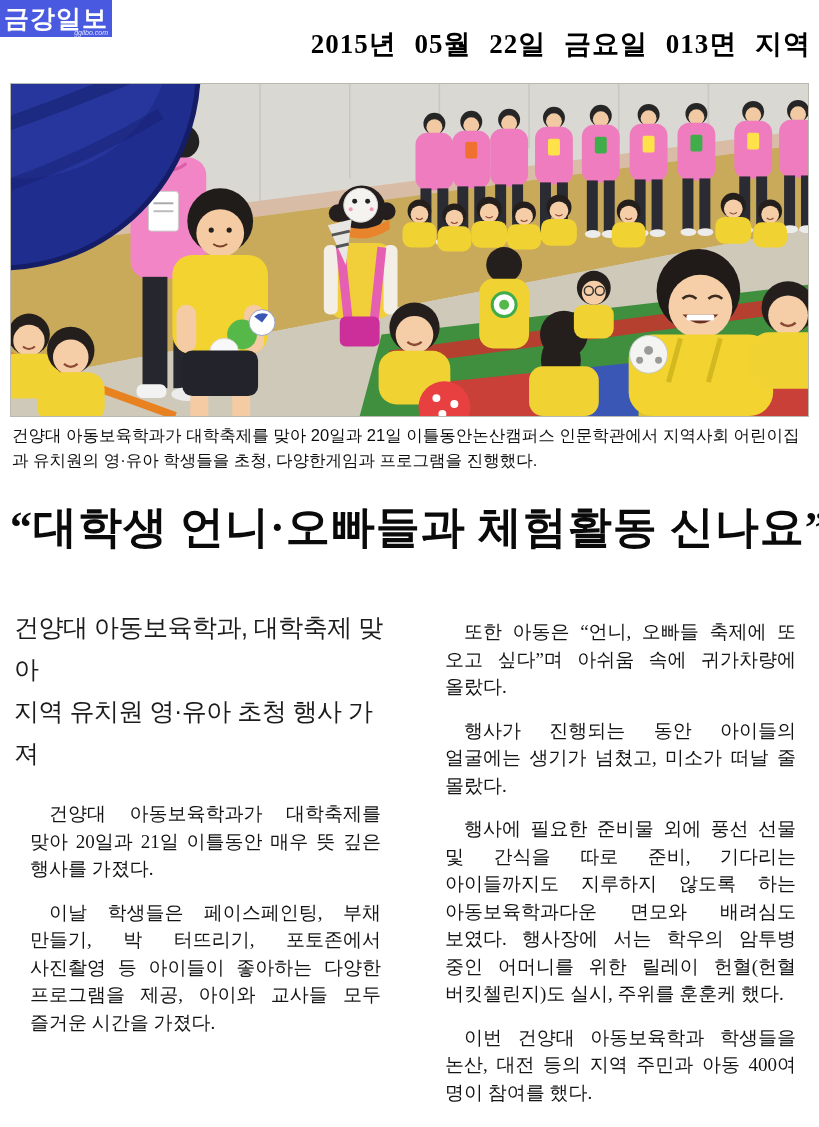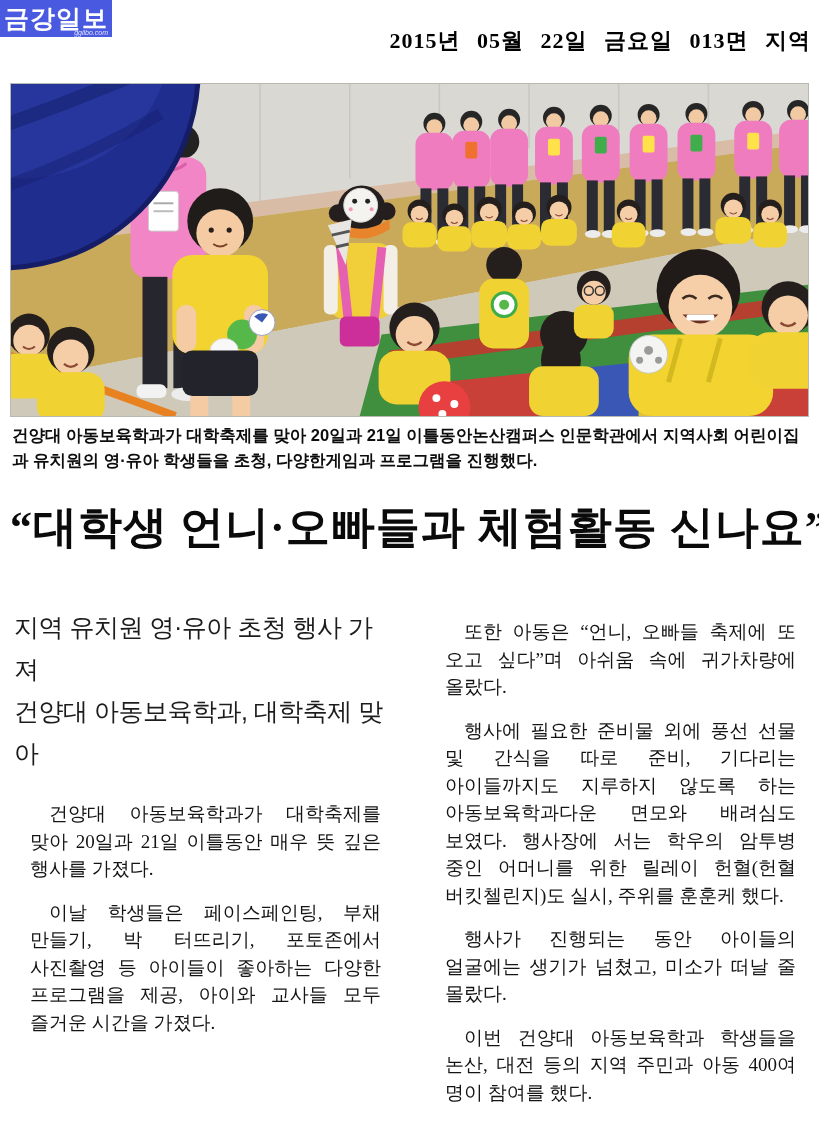--- a/index.html
+++ b/index.html
@@ -14,32 +14,32 @@
   }
   .logo-text{
     color:#fff;font-family:"Liberation Sans", sans-serif;font-weight:bold;
     font-size:25px;letter-spacing:1px;line-height:1;
   }
   .logo-sub{
     position:absolute;right:4px;bottom:1px;color:#dfe4ff;font-size:7px;
     font-style:italic;font-family:"Liberation Sans", sans-serif;
   }
   .dateline{
-    position:absolute;right:8px;top:26px;font-size:22px;font-weight:bold;
+    position:absolute;right:8px;top:26px;font-size:27px;font-weight:bold;
     font-family:"Liberation Serif", serif;word-spacing:10px;letter-spacing:1px;color:#000;
   }
   
   .photo-frame{
     position:absolute;left:10px;top:83px;width:799px;height:334px;
     border:1px solid #b9b9b2;box-sizing:border-box;background:#d9d8d3;overflow:hidden;
   }
   .photo-frame svg{display:block;width:100%;height:100%;}
   .caption{
     position:absolute;left:12px;top:423px;width:798px;
-    font-family:"Liberation Sans", sans-serif;font-weight:bold;
+    font-family:"Liberation Sans", sans-serif;font-weight:normal;
     font-size:16.5px;line-height:1.5;color:#0d0d0d;
   }
   
   .headline{
     position:absolute;left:10px;top:498px;width:802px;
     font-family:"Liberation Serif", serif;font-weight:700;
     font-size:44px;letter-spacing:1px;color:#0a0a0a;white-space:nowrap;
   }
   
   .columns{
@@ -245,29 +245,29 @@
     </svg>
   </div>
 
   <div class="caption">건양대 아동보육학과가 대학축제를 맞아 20일과 21일 이틀동안논산캠퍼스 인문학관에서 지역사회 어린이집과 유치원의 영·유아 학생들을 초청, 다양한게임과 프로그램을 진행했다.</div>
 
   <h1 class="headline" style="margin:0;text-align:center;">“대학생 언니·오빠들과 체험활동 신나요”</h1>
 
   <div class="columns">
     <div class="col">
       <div class="subhead">
+        <div>건양대 아동보육학과, 대학축제 맞아</div>
         <div>지역 유치원 영·유아 초청 행사 가져</div>
-        <div>건양대 아동보육학과, 대학축제 맞아</div>
       </div>
       <p class="body-par">건양대 아동보육학과가 대학축제를 맞아 20일과 21일 이틀동안 매우 뜻 깊은 행사를 가졌다.</p>
       <p class="body-par">이날 학생들은 페이스페인팅, 부채 만들기, 박 터뜨리기, 포토존에서 사진촬영 등 아이들이 좋아하는 다양한 프로그램을 제공, 아이와 교사들 모두 즐거운 시간을 가졌다.</p>
 
     </div>
     <div class="col">
       <p class="body-par">또한 아동은 “언니, 오빠들 축제에 또 오고 싶다”며 아쉬움 속에 귀가차량에 올랐다.</p>
+      <p class="body-par">행사가 진행되는 동안 아이들의 얼굴에는 생기가 넘쳤고, 미소가 떠날 줄 몰랐다.</p>
       <p class="body-par">행사에 필요한 준비물 외에 풍선 선물 및 간식을 따로 준비, 기다리는 아이들까지도 지루하지 않도록 하는 아동보육학과다운 면모와 배려심도 보였다. 행사장에 서는 학우의 암투병 중인 어머니를 위한 릴레이 헌혈(헌혈 버킷첼린지)도 실시, 주위를 훈훈케 했다.</p>
-      <p class="body-par">행사가 진행되는 동안 아이들의 얼굴에는 생기가 넘쳤고, 미소가 떠날 줄 몰랐다.</p>
       <p class="body-par">이번 건양대 아동보육학과 학생들을 논산, 대전 등의 지역 주민과 아동 400여 명이 참여를 했다.</p>
 
     </div>
   </div>
 
 </div>
 
 </body></html>

